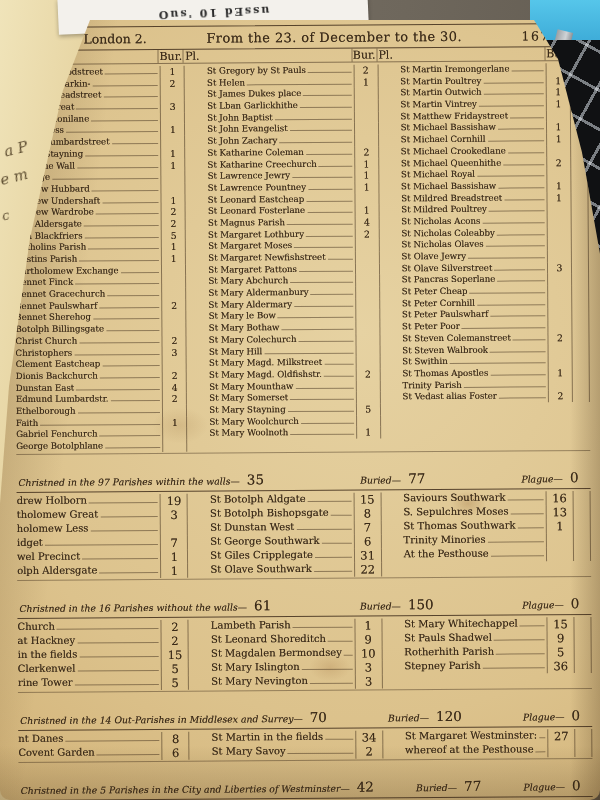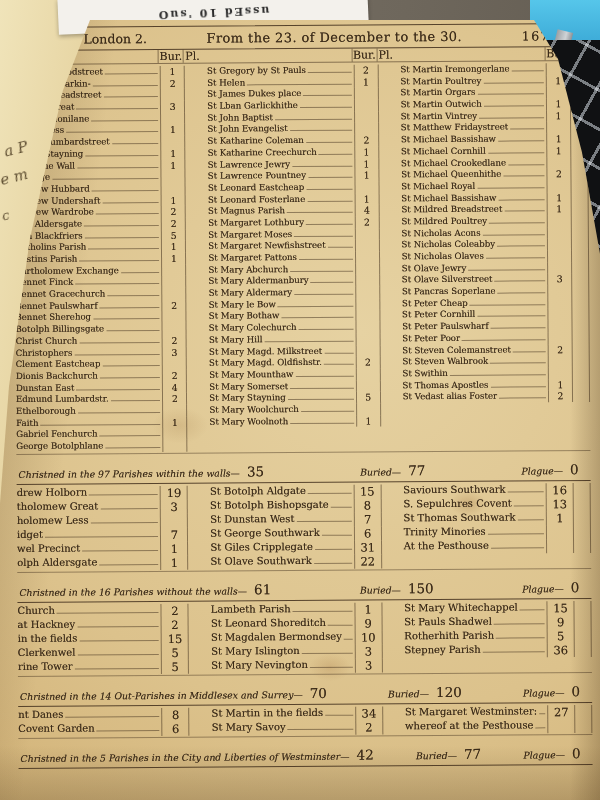--- a/index.html
+++ b/index.html
@@ -33,21 +33,21 @@
   .arc2{left:-80px;top:60px;width:120px;height:300px;transform:rotate(14deg);}
   .arc3{left:-86px;top:150px;width:120px;height:320px;transform:rotate(10deg);}
   .arc4{left:-70px;top:-60px;width:100px;height:200px;transform:rotate(24deg);}
   .mark{position:absolute;color:rgba(70,54,28,.85);font-style:italic;font-size:15px;
     transform:rotate(-14deg);filter:blur(.3px);}
   .mark1{left:4px;top:140px;}.mark2{left:0px;top:168px;}.mark3{left:2px;top:208px;font-size:13px;}
   
   .page{position:absolute;left:0;top:20px;width:600px;height:780px;
     background:
       radial-gradient(120% 90% at 60% 40%, #e6d2a2 0%, #dcc28c 55%, #cdab6e 100%);
-    clip-path:polygon(15% 0%,89% 0%,93% 5%,97% 17%,100% 30%,100% 100%,0% 100%,0% 62%,1.5% 47%,5% 28%,10.5% 9%);}
+    clip-path:polygon(15% 0%,89% 0%,93% 5%,97% 17%,100% 30%,100% 100%,0% 100%,0% 62%,1.5% 47%,5% 28%,10.5% 9%);border-radius:10px;}
   .page::before{content:"";position:absolute;inset:0;pointer-events:none;background:
     linear-gradient(97deg,rgba(70,48,20,.5) 0%,rgba(70,48,20,.16) 7%,rgba(0,0,0,0) 17%),
     linear-gradient(270deg,rgba(70,48,20,.28) 0%,rgba(0,0,0,0) 5%),
     linear-gradient(0deg,rgba(60,40,15,.22) 0%,rgba(0,0,0,0) 7%),
     radial-gradient(26px 18px at 78% 62%,rgba(140,90,40,.25),rgba(0,0,0,0) 70%),
     radial-gradient(40px 26px at 30% 52%,rgba(150,110,60,.18),rgba(0,0,0,0) 70%),
     radial-gradient(30px 20px at 55% 83%,rgba(150,100,50,.2),rgba(0,0,0,0) 70%);}
   .content{position:absolute;left:16px;top:5px;width:574px;color:#3a2a18;
     transform:rotate(-.4deg);text-shadow:0 0 .5px rgba(58,42,24,.65);}
   
@@ -76,21 +76,21 @@
   .small .row{height:11.7px;font-size:8.6px;}
   .small .bur{font-size:9.3px;}
   .mid .row{height:14px;font-size:10px;}
   .mid .bur{font-size:11.5px;width:26px;}
   .dropcap{position:absolute;left:-2px;top:-3px;font-size:21px;font-weight:bold;line-height:1;}
   .sec-within-the-walls .col:first-child .row:nth-child(-n+2){padding-left:15px;}
   
   .summary{display:flex;align-items:baseline;border-top:1px solid rgba(62,44,26,.45);
     padding:2px 8px 3px 2px;margin-top:1px;}
   .sumlab{font-size:9.3px;font-style:italic;white-space:nowrap;}
-  .sumval{font-size:13.5px;margin:8px 4px 0 7px;}
+  .sumval{font-size:13.5px;margin:16px 4px 0 7px;}
   .sp{flex:1;}
 </style>
 </head>
 <body>
 
 <div class="photo">
 
   <div class="bg-leftpage">
     <div class="arc arc1"></div>
     <div class="arc arc2"></div>
@@ -367,20 +367,26 @@
                   <span class="bur"></span>
                   <span class="pl"></span>
                 </div>
                 <div class="row">
                   <span class="pname">St John Evangelist</span>
                   <span class="lead"></span>
                   <span class="bur"></span>
                   <span class="pl"></span>
                 </div>
                 <div class="row">
+                  <span class="pname">St John Zachary</span>
+                  <span class="lead"></span>
+                  <span class="bur"></span>
+                  <span class="pl"></span>
+                </div>
+                <div class="row">
                   <span class="pname">St Katharine Coleman</span>
                   <span class="lead"></span>
                   <span class="bur">2</span>
                   <span class="pl"></span>
                 </div>
                 <div class="row">
                   <span class="pname">St Katharine Creechurch</span>
                   <span class="lead"></span>
                   <span class="bur">1</span>
                   <span class="pl"></span>
@@ -531,26 +537,20 @@
                   <span class="bur"></span>
                   <span class="pl"></span>
                 </div>
                 <div class="row">
                   <span class="pname">St Martin Poultrey</span>
                   <span class="lead"></span>
                   <span class="bur">1</span>
                   <span class="pl"></span>
                 </div>
                 <div class="row">
-                  <span class="pname">St Martin Orgars</span>
-                  <span class="lead"></span>
-                  <span class="bur"></span>
-                  <span class="pl"></span>
-                </div>
-                <div class="row">
                   <span class="pname">St Martin Outwich</span>
                   <span class="lead"></span>
                   <span class="bur">1</span>
                   <span class="pl"></span>
                 </div>
                 <div class="row">
                   <span class="pname">St Martin Vintrey</span>
                   <span class="lead"></span>
                   <span class="bur">1</span>
                   <span class="pl"></span>
@@ -684,20 +684,26 @@
                 <div class="row">
                   <span class="pname">St Swithin</span>
                   <span class="lead"></span>
                   <span class="bur"></span>
                   <span class="pl"></span>
                 </div>
                 <div class="row">
                   <span class="pname">St Thomas Apostles</span>
                   <span class="lead"></span>
                   <span class="bur">1</span>
+                  <span class="pl"></span>
+                </div>
+                <div class="row">
+                  <span class="pname">Trinity Parish</span>
+                  <span class="lead"></span>
+                  <span class="bur"></span>
                   <span class="pl"></span>
                 </div>
                 <div class="row">
                   <span class="pname">St Vedast alias Foster</span>
                   <span class="lead"></span>
                   <span class="bur">2</span>
                   <span class="pl"></span>
                 </div>
               </div>
             </div>
@@ -791,21 +797,21 @@
                 </div>
               </div>
               <div class="col">
                 <div class="row">
                   <span class="pname">Saviours Southwark</span>
                   <span class="lead"></span>
                   <span class="bur">16</span>
                   <span class="pl"></span>
                 </div>
                 <div class="row">
-                  <span class="pname">S. Sepulchres Covent</span>
+                  <span class="pname">S. Sepulchres Moses</span>
                   <span class="lead"></span>
                   <span class="bur">13</span>
                   <span class="pl"></span>
                 </div>
                 <div class="row">
                   <span class="pname">St Thomas Southwark</span>
                   <span class="lead"></span>
                   <span class="bur">1</span>
                   <span class="pl"></span>
                 </div>

